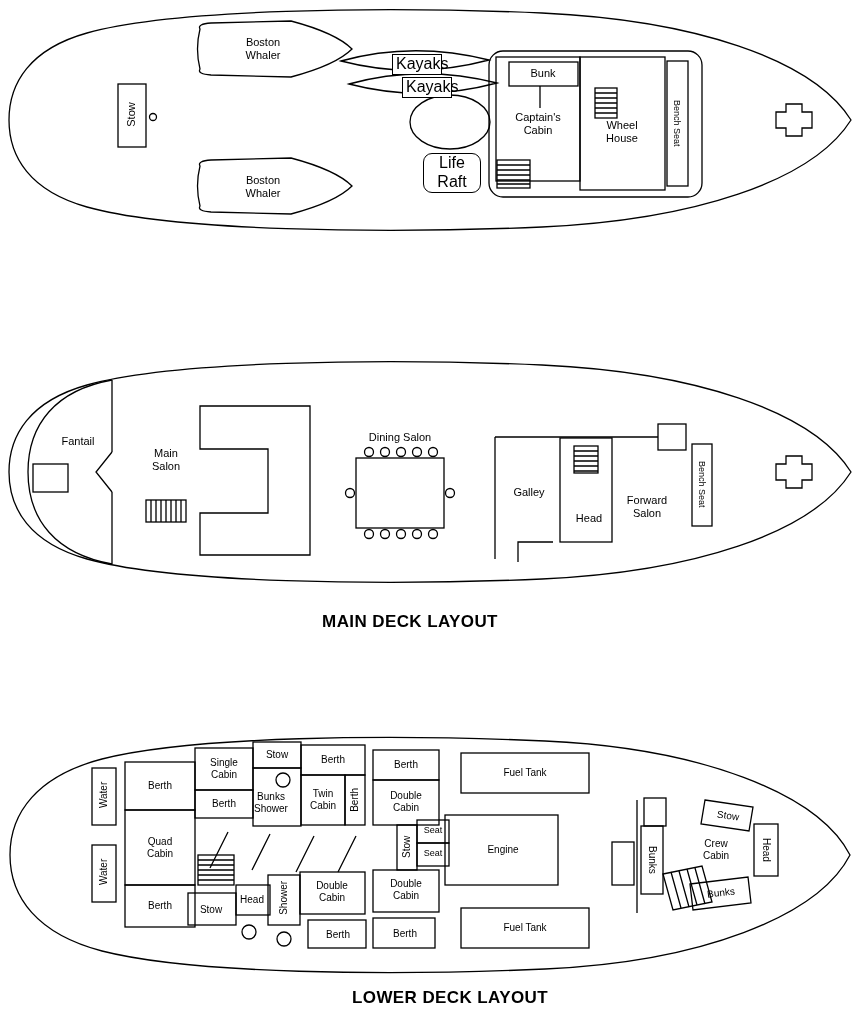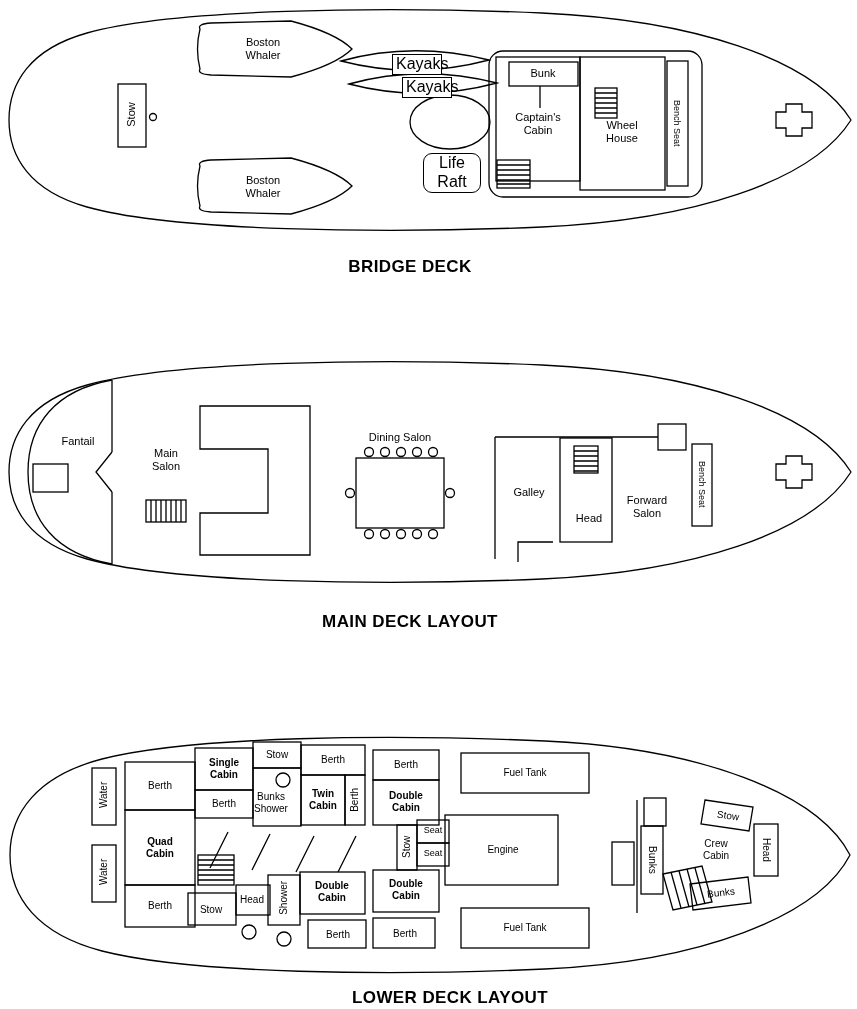--- a/index.html
+++ b/index.html
@@ -3,21 +3,21 @@
 <meta charset="utf-8">
 <style>
   * { margin:0; padding:0; box-sizing:border-box; }
   html,body { background:#ffffff; }
   body { font-family:"Liberation Sans", sans-serif; color:#000; }
   .canvas { position:relative; width:857px; height:1009px; background:#fff; overflow:hidden;border-radius:31px; }
   svg { position:absolute; left:0; top:0; }
   .lbl { position:absolute; font-size:11px; line-height:1.18; text-align:center; color:#000; }
   .sm  { font-size:10px; }
   .xs  { font-size:9px; }
-  .b   { font-weight:bold;text-align:center; }
+  .b   { font-weight:normal;text-align:center; }
   .v-up   { transform:rotate(-90deg); white-space:nowrap; }
   .v-down { transform:rotate(90deg);  white-space:nowrap; }
   .box { border:1px solid #000; background:#fff; padding:0 3px; font-size:16px; }
   .round { border-radius:9px; }
   .title { position:absolute; left:0; width:820px; text-align:center; font-weight:bold; font-size:17px; letter-spacing:0.4px; }
 </style>
 </head>
 <body>
 
 <div class="canvas">
@@ -148,21 +148,20 @@
 <div class="lbl v-up" style="left:106px; top:108px; width:50px;">Stow</div>
 <div class="lbl" style="left:233px; top:36px; width:60px;">Boston Whaler</div>
 <div class="lbl" style="left:233px; top:174px; width:60px;">Boston Whaler</div>
 <div class="lbl box" style="left:392px; top:54px; width:50px;">Kayaks</div>
 <div class="lbl box" style="left:402px; top:77px; width:50px;">Kayaks</div>
 <div class="lbl box round" style="left:423px; top:153px; width:58px;">Life Raft</div>
 <div class="lbl" style="left:518px; top:67px; width:50px;">Bunk</div>
 <div class="lbl" style="left:507px; top:111px; width:62px;">Captain's Cabin</div>
 <div class="lbl" style="left:597px; top:119px; width:50px;">Wheel House</div>
 <div class="lbl xs v-down" style="left:642px; top:118px; width:70px;">Bench Seat</div>
-<div class="title" style="top:257px;">BRIDGE DECK</div>
 
 <div class="lbl" style="left:50px; top:435px; width:56px;">Fantail</div>
 <div class="lbl" style="left:144px; top:447px; width:44px;">Main Salon</div>
 <div class="lbl" style="left:355px; top:431px; width:90px;">Dining Salon</div>
 <div class="lbl" style="left:496px; top:486px; width:50px;padding-left:16px;">Galley</div>
 <div class="lbl" style="left:569px; top:512px; width:40px;">Head</div>
 <div class="lbl" style="left:621px; top:494px; width:52px;text-align:center;">Forward Salon</div>
 <div class="lbl xs v-down" style="left:667px; top:479px; width:70px;">Bench Seat</div>
 <div class="title" style="top:612px;">MAIN DECK LAYOUT</div>
 

